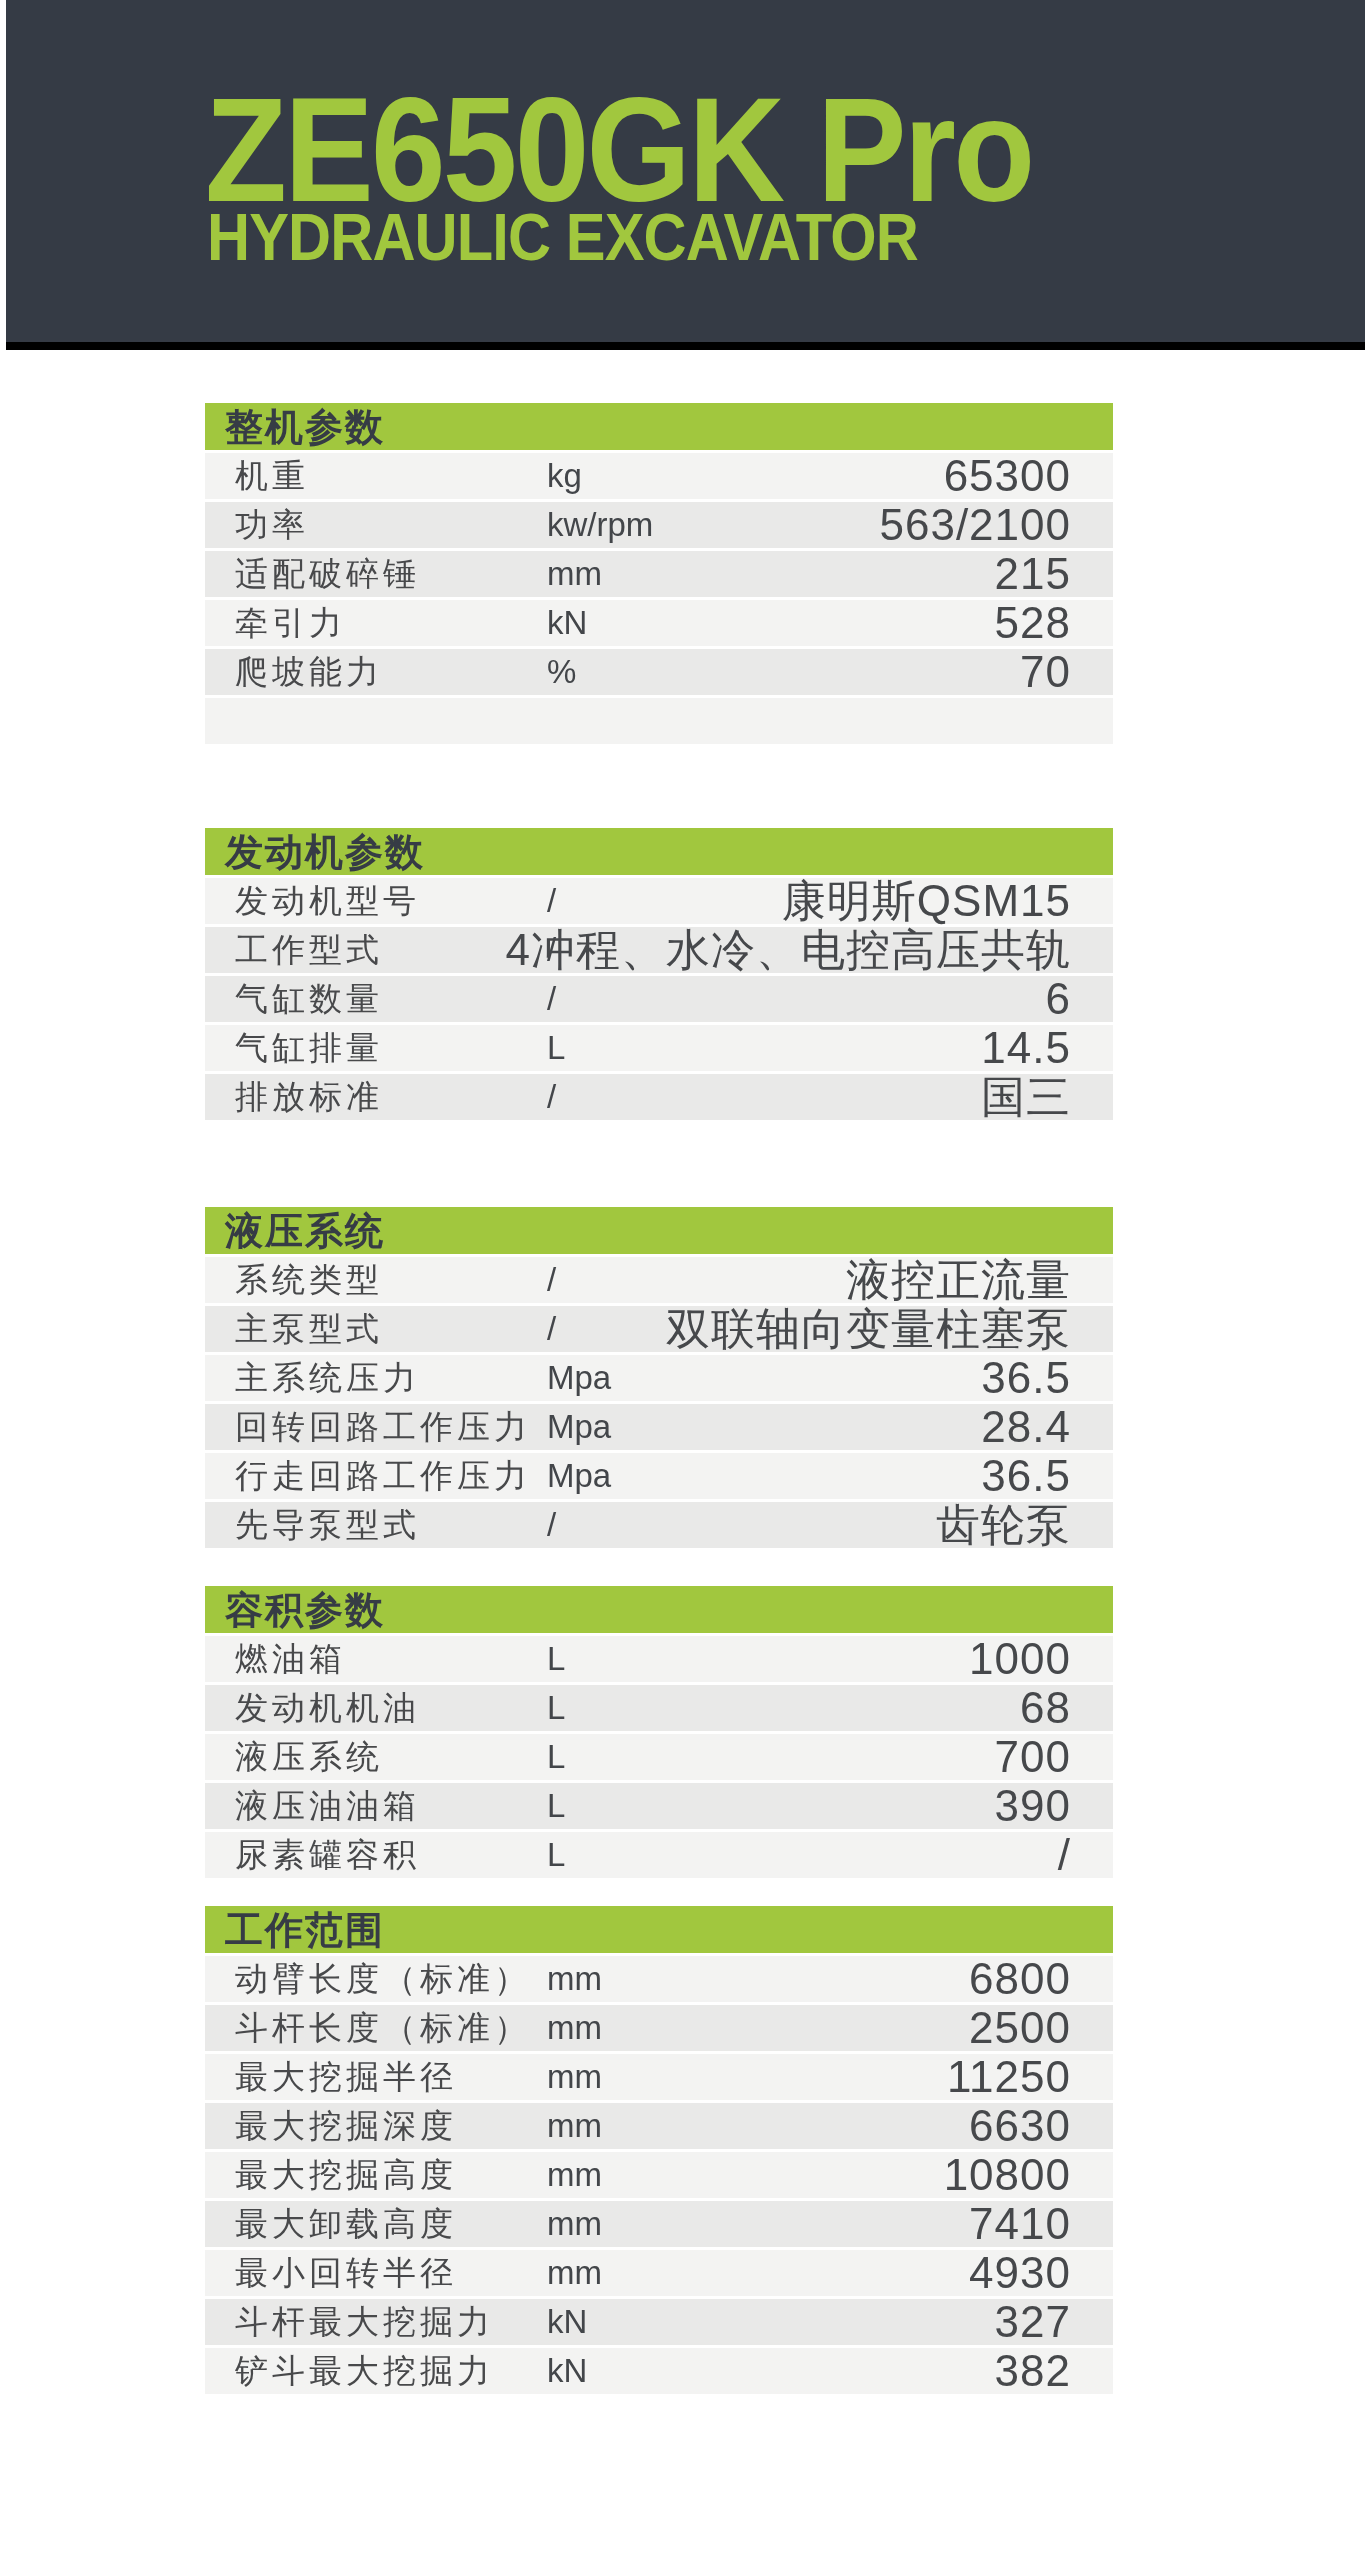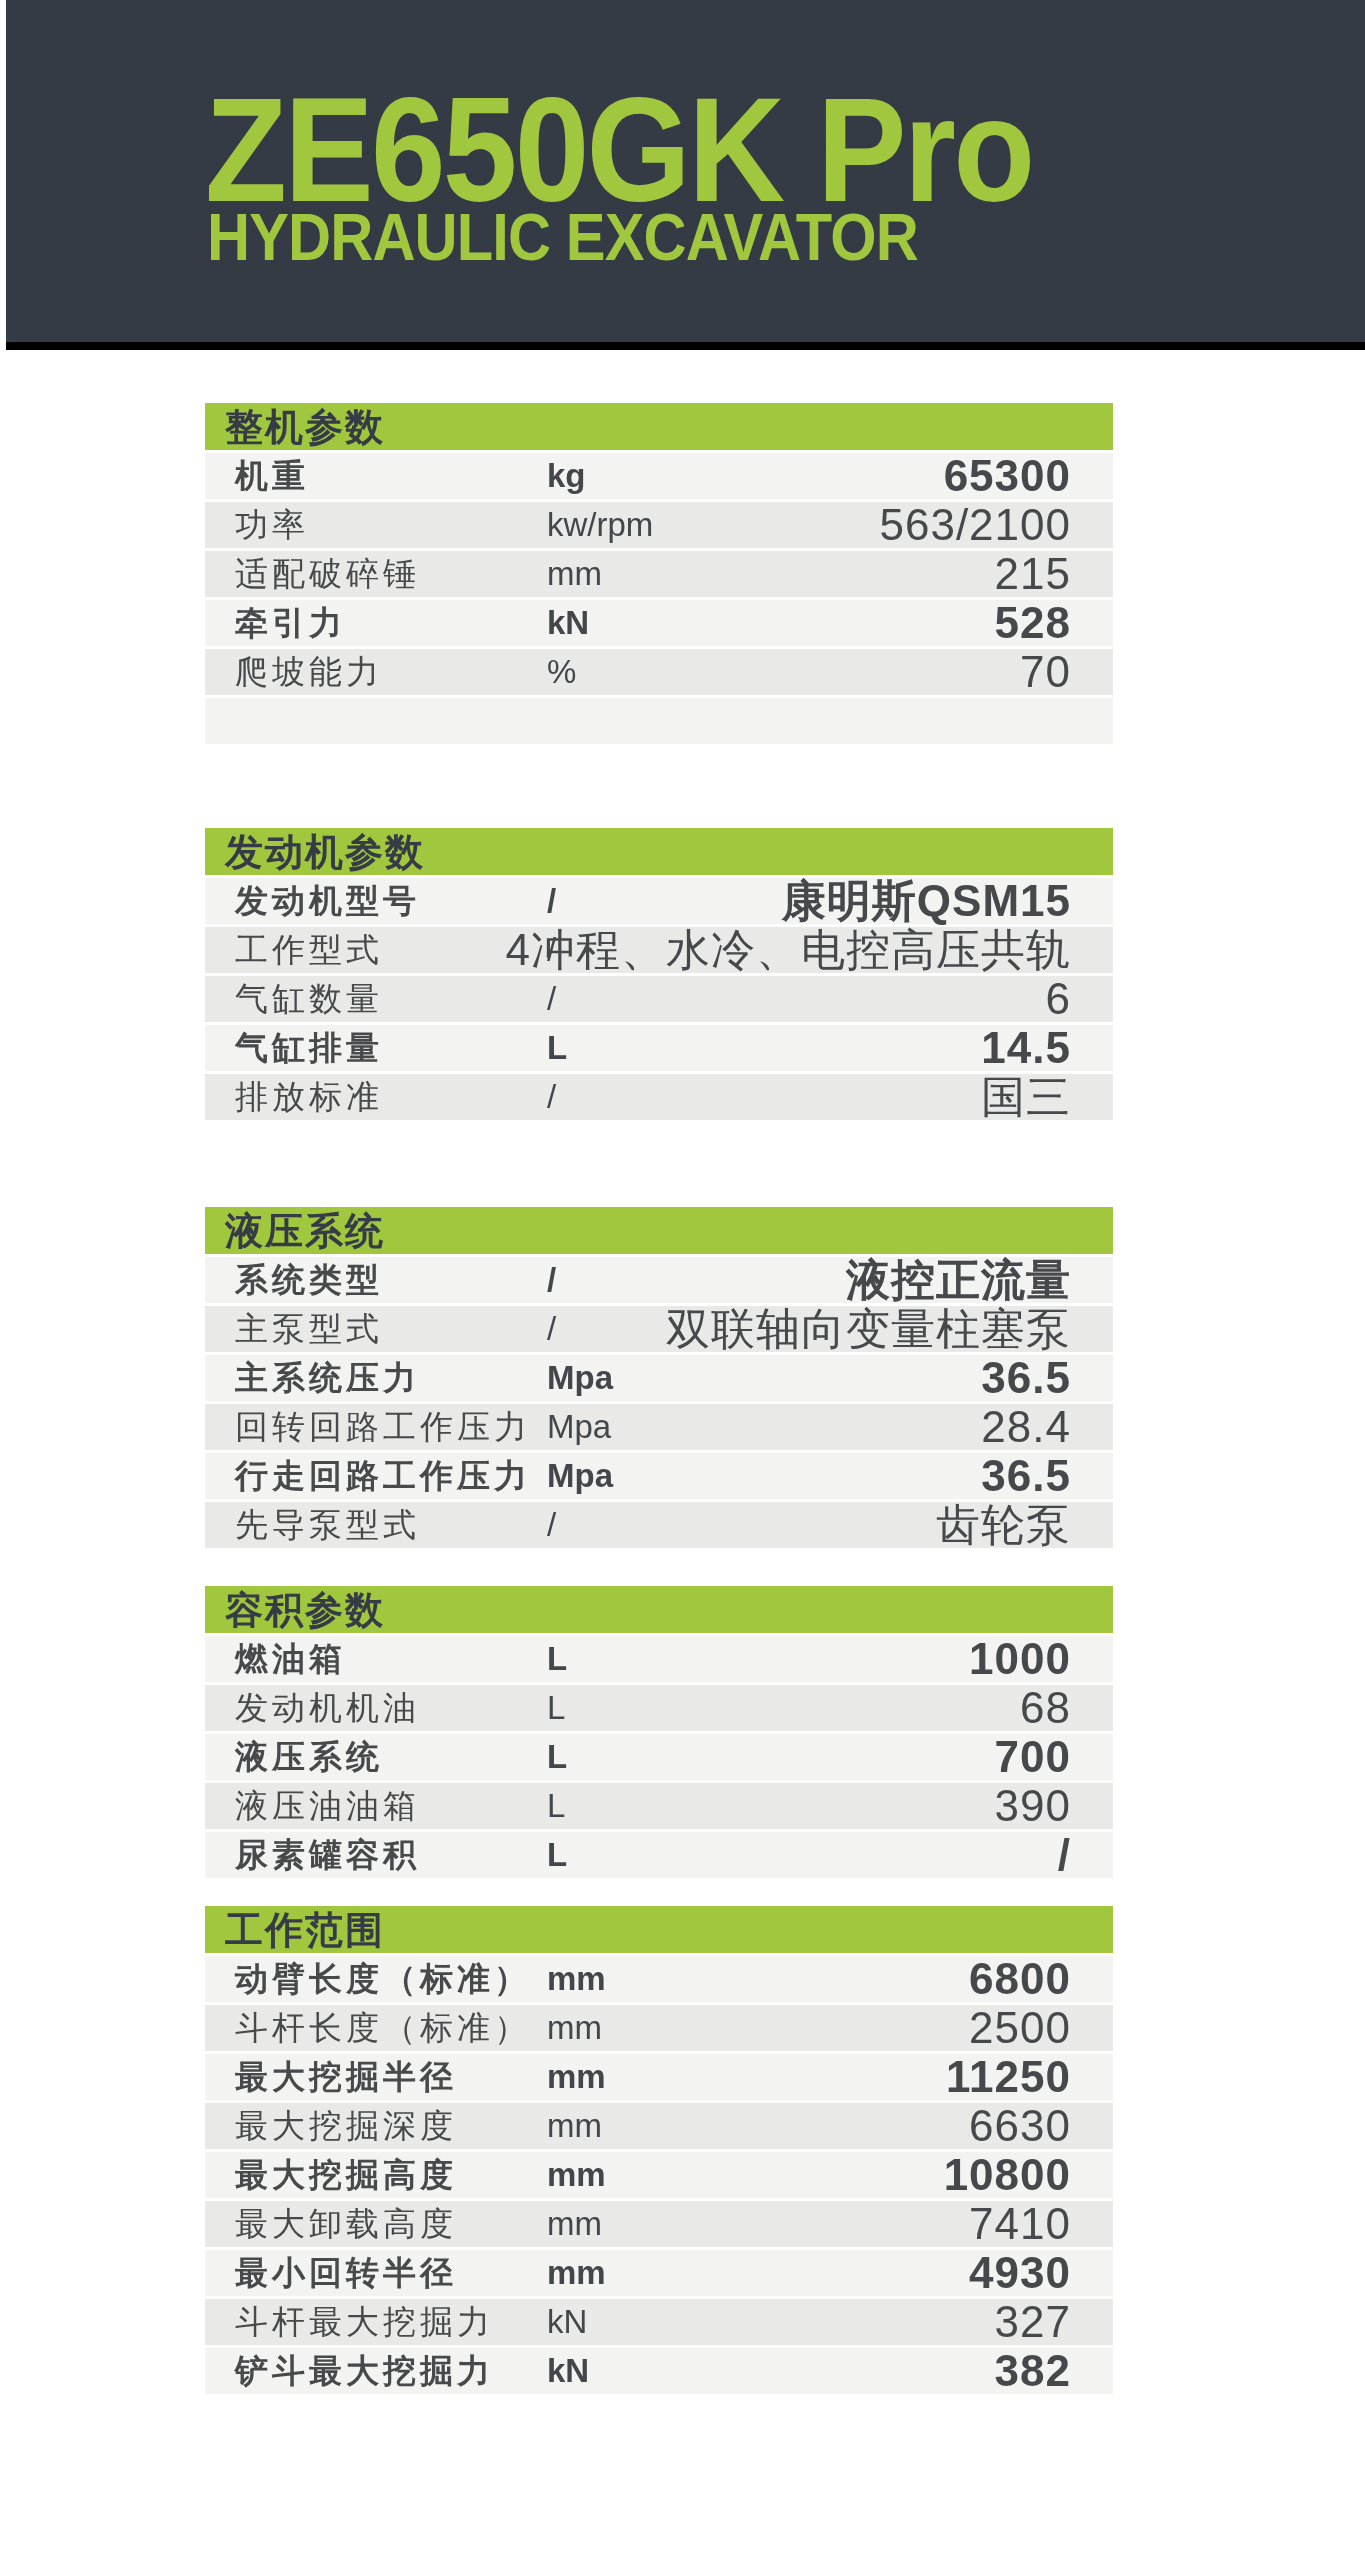--- a/index.html
+++ b/index.html
@@ -58,21 +58,21 @@
     padding-left: 20px;
     box-sizing: border-box;
     letter-spacing: 2px;
   }
   .rows { margin-top: 3px; }
   .row {
     position: relative;
     height: 46px;
     margin-bottom: 3px;
   }
-  .row.light { background: var(--row-light, #f3f3f2); font-weight: bold; }
+  .row.light { background: var(--row-light, #f3f3f2); }
   .row.dark  { background: var(--row-dark, #e9e9e8); }
   .cell-name {
     position: absolute; left: 30px; top: 0;
     line-height: 46px;
     font-size: 33px;
     color: #48494b;
     letter-spacing: 4px;
     white-space: nowrap;
   }
   .cell-unit {

